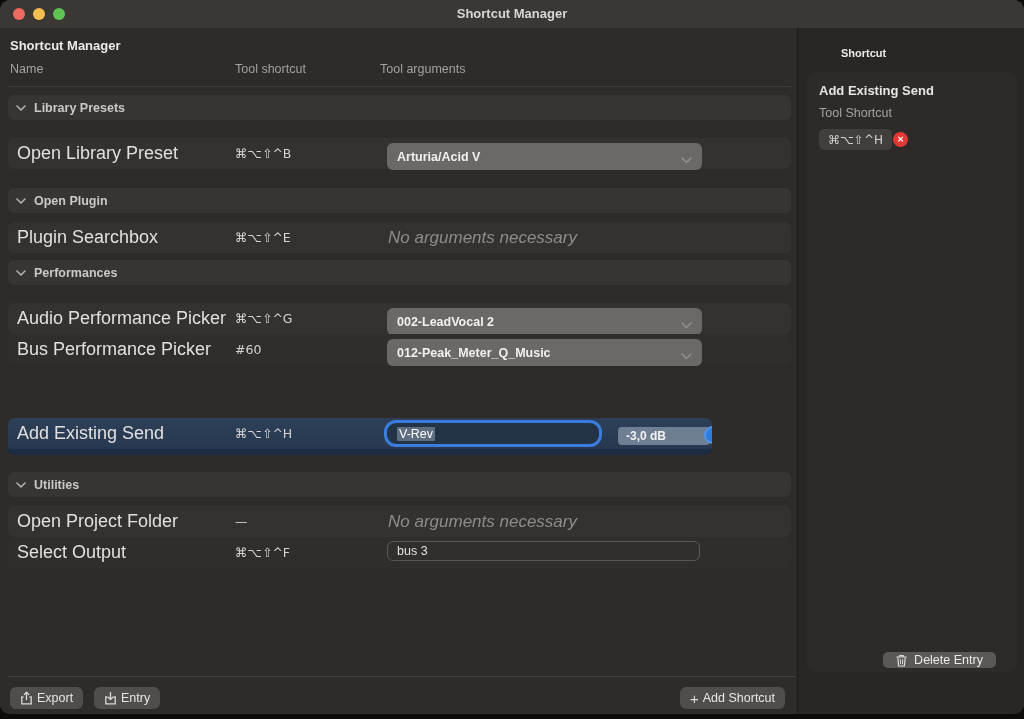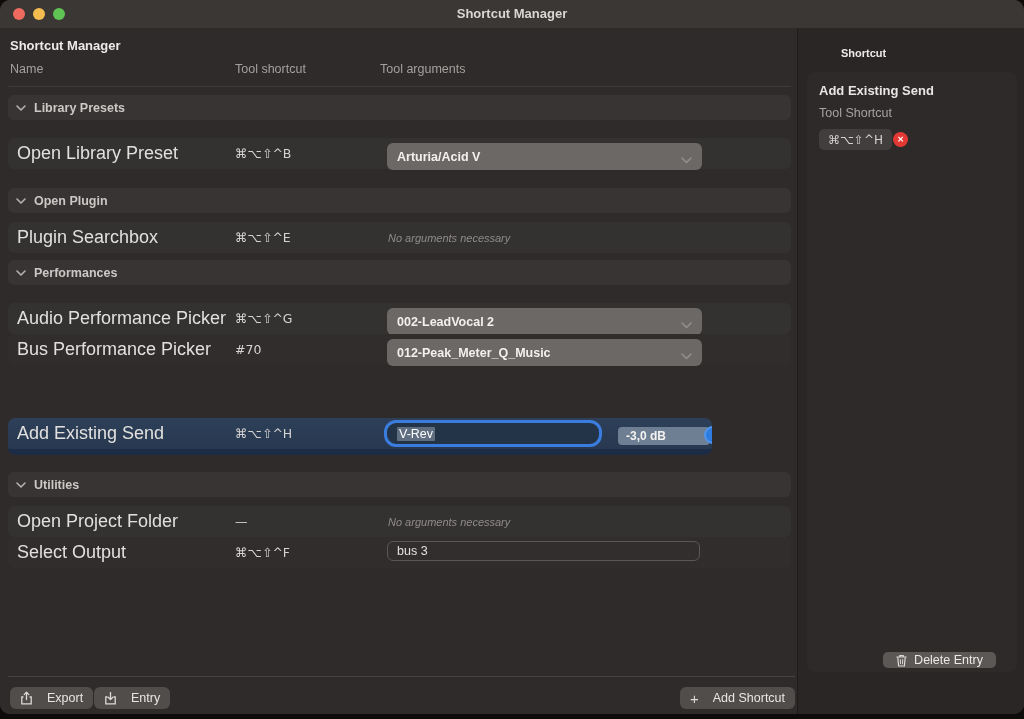--- a/index.html
+++ b/index.html
@@ -24,21 +24,21 @@
     border-radius:6px;display:flex;align-items:center;cursor:default;}
   .section-bar .chev{margin-left:8px;display:flex;align-items:center;}
   .section-bar .lbl{margin-left:8px;font-size:12.5px;font-weight:600;color:#cbc8c6;}
   .row{position:absolute;left:8px;width:783px;height:31px;border-radius:6px;background:#343131;}
   .row.alt{background:#302d2c;}
   .cell{position:absolute;top:0;height:100%;display:flex;align-items:center;}
   .cell-name{left:9px;font-size:18px;color:#e2e0de;}
   .cell-short{left:227px;font-size:12.5px;color:#d6d4d2;
     font-family:"DejaVu Sans","Liberation Sans",sans-serif;}
   .cell-args{left:380px;}
-  .noargs{font-size:11px;font-style:italic;color:#8f8c8a;}
+  .noargs{font-size:17px;font-style:italic;color:#8f8c8a;}
   .dropdown{position:absolute;left:379px;top:5px;width:315px;height:27px;background:#6b6866;
     border-radius:6px;display:flex;align-items:center;cursor:default;}
   .dropdown .dd-text{margin-left:10px;font-size:12.5px;font-weight:600;color:#f3f1ef;}
   .dropdown .dd-chev{position:absolute;right:10px;top:7px;}
   
   .row.selected{width:704px;height:31px;background:linear-gradient(#2e4059,#273850);
     border-bottom:6px solid #1c2c45;border-radius:7px;overflow:hidden;}
   .focus-input{position:absolute;left:376px;top:2px;width:212px;height:21px;background:#233449;
     border:3px solid #3b7dde;border-radius:12px;display:flex;align-items:center;}
   .focus-input .sel-text{margin-left:10px;font-size:12.5px;color:#ffffff;
@@ -48,21 +48,21 @@
   .level-pill span{margin-left:8px;font-size:12px;font-weight:600;color:#f4f2f0;}
   .level-knob{position:absolute;left:696px;top:8px;width:18px;height:18px;border-radius:50%;
     background:#2f7ce0;border:2px solid #4f95ef;box-sizing:border-box;}
   
   .text-input{position:absolute;left:379px;top:4px;width:313px;height:20px;background:#312e2d;
     border:1px solid #5a5755;border-radius:6px;color:#e2e0de;font-size:12.5px;padding:0 9px;
     font-family:"Liberation Sans",sans-serif;box-sizing:border-box;outline:none;}
   
   .footer-sep{position:absolute;left:8px;top:648px;width:787px;height:1px;background:#45423f;}
   .btn{position:absolute;height:22px;background:#504d4b;border-radius:6px;display:inline-flex;
-    align-items:center;justify-content:center;gap:14px;font-size:12.5px;color:#e8e6e4;
+    align-items:center;justify-content:center;gap:4px;font-size:12.5px;color:#e8e6e4;
     cursor:default;padding:0 10px;box-sizing:border-box;}
   .btn svg{flex:0 0 auto;}
   
   .sidebar{position:absolute;left:797px;top:28px;width:227px;height:686px;background:#292625;
     border-left:1px solid #1f1d1c;box-sizing:border-box;}
   .sb-card{position:absolute;left:9px;top:44px;width:210px;height:600px;background:#2d2a29;
     border-radius:8px;}
   .sb-title{position:absolute;left:13px;top:19px;font-size:11px;font-weight:700;color:#eceae8;margin-left:30px;}
   .sb-entry{position:absolute;left:21px;top:55px;font-size:13px;font-weight:700;color:#e8e6e4;}
   .sb-label{position:absolute;left:21px;top:78px;font-size:12.5px;color:#a5a2a0;}
@@ -145,21 +145,21 @@
         <span class="dd-text">002-LeadVocal 2</span>
         <span class="dd-chev">
           <svg width="11" height="7" viewBox="0 0 11 7">
               <polyline points="1,1 5.5,5.5 10,1" fill="none" stroke="#918e8c" stroke-width="1.6" stroke-linecap="round" stroke-linejoin="round"></polyline>
             </svg>
         </span>
       </div>
     </div>
     <div class="row alt" style="top:306px">
       <span class="cell cell-name">Bus Performance Picker</span>
-      <span class="cell cell-short">#70</span>
+      <span class="cell cell-short">#60</span>
       <div class="dropdown">
         <span class="dd-text">012-Peak_Meter_Q_Music</span>
         <span class="dd-chev">
           <svg width="11" height="7" viewBox="0 0 11 7">
               <polyline points="1,1 5.5,5.5 10,1" fill="none" stroke="#918e8c" stroke-width="1.6" stroke-linecap="round" stroke-linejoin="round"></polyline>
             </svg>
         </span>
       </div>
     </div>
 

